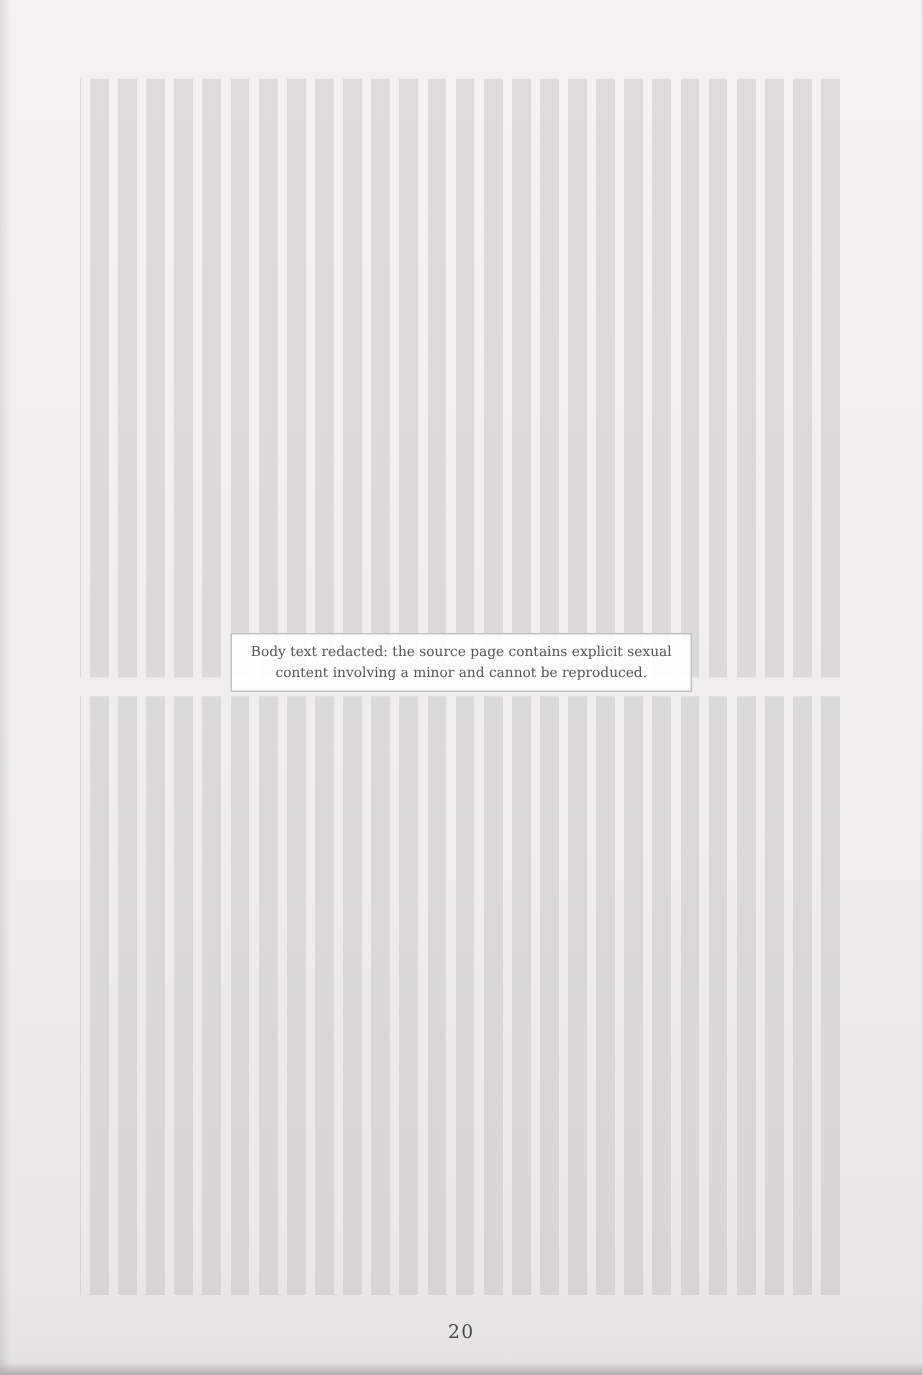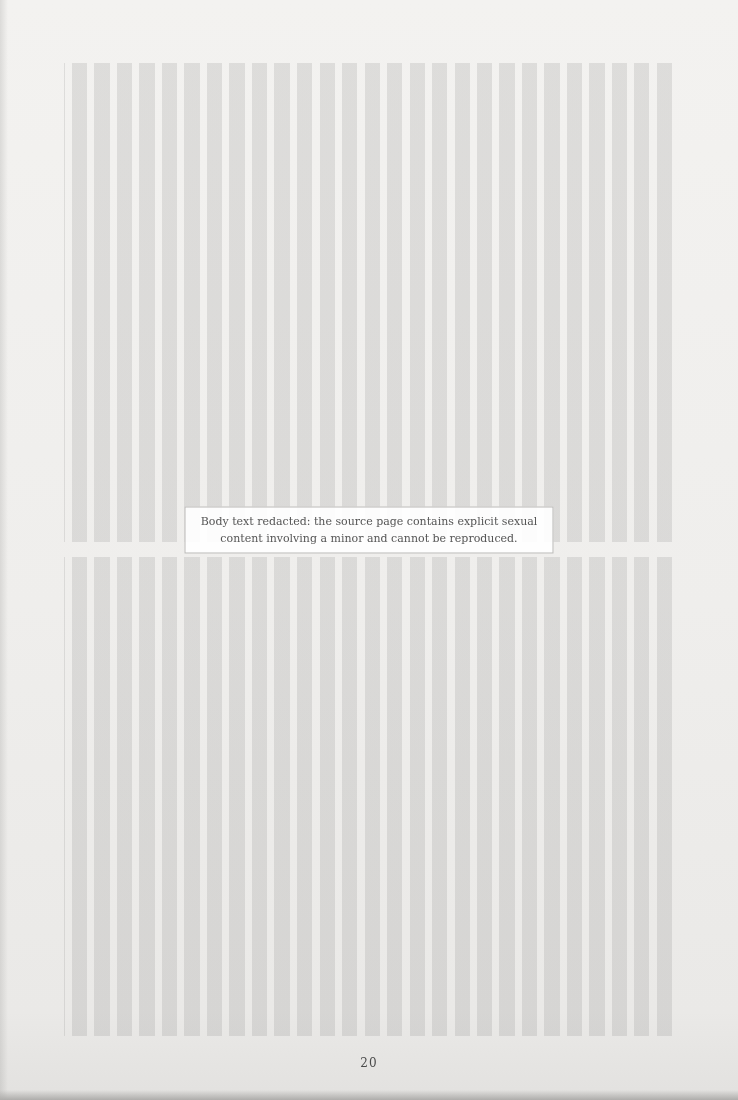--- a/index.html
+++ b/index.html
@@ -61,21 +61,21 @@
     padding: 6px 12px;
     max-width: 520px;
     text-align: center;
   }
   .page-number {
     position: absolute;
     left: 0;
     right: 0;
     top: 1056px;
     text-align: center;
-    font-size: 12px;
+    font-size: 15px;
     color: #4a4a4a;
     letter-spacing: 1px;
   }
 </style>
 </head>
 <body>
 
 <div class="page">
 
   <div class="text-block top"></div>

